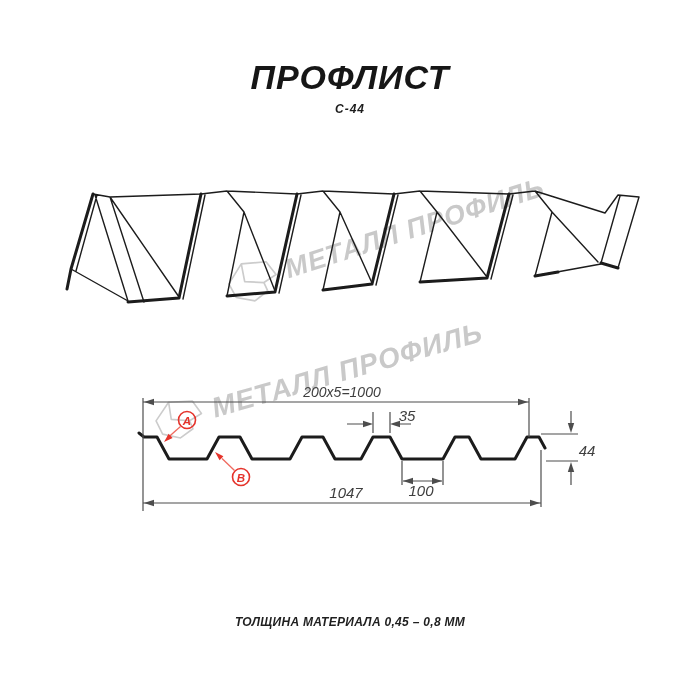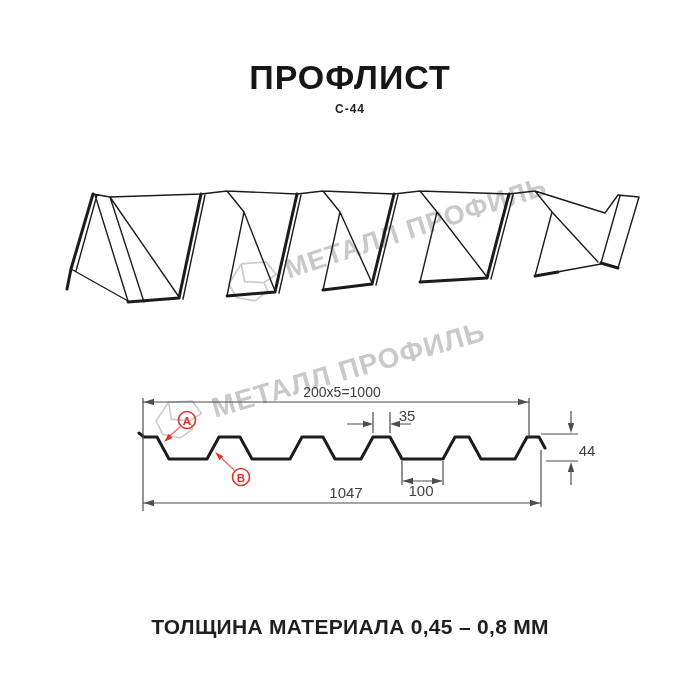--- a/index.html
+++ b/index.html
@@ -1,31 +1,32 @@
 <!DOCTYPE html>
 <html><head>
 <meta charset="utf-8">
 <style>
   html,body{margin:0;padding:0;background:#ffffff;}
   #stage{
     position:relative;width:674px;height:700px;background:#ffffff;overflow:hidden;
     font-family:"Liberation Sans", sans-serif;
+    font-style:italic;
   }
   .abs{position:absolute;}
   #page-title{
     left:0;top:58px;width:700px;text-align:center;
     font-size:34px;font-weight:800;letter-spacing:1px;color:#161616;
   }
   #page-subtitle{
     left:0;top:102px;width:700px;text-align:center;
     font-size:12px;font-weight:700;letter-spacing:1px;color:#1c1c1c;
   }
   #footer-note{
     left:0;top:615px;width:700px;text-align:center;
-    font-size:21px;font-weight:700;letter-spacing:.3px;color:#1f1f1f;
+    font-size:12px;font-weight:700;letter-spacing:.3px;color:#1f1f1f;
   }
   .watermark{
     display:flex;align-items:center;gap:7px;height:56px;
     transform-origin:0 50%;z-index:1;pointer-events:none;white-space:nowrap;
   }
   .watermark .wm-text{
     font-weight:700;color:#c9c9c9;letter-spacing:1px;
   }
   #watermark-upper{left:224px;top:262px;transform:rotate(-18deg);}
   #watermark-upper .wm-text{font-size:27px;}

